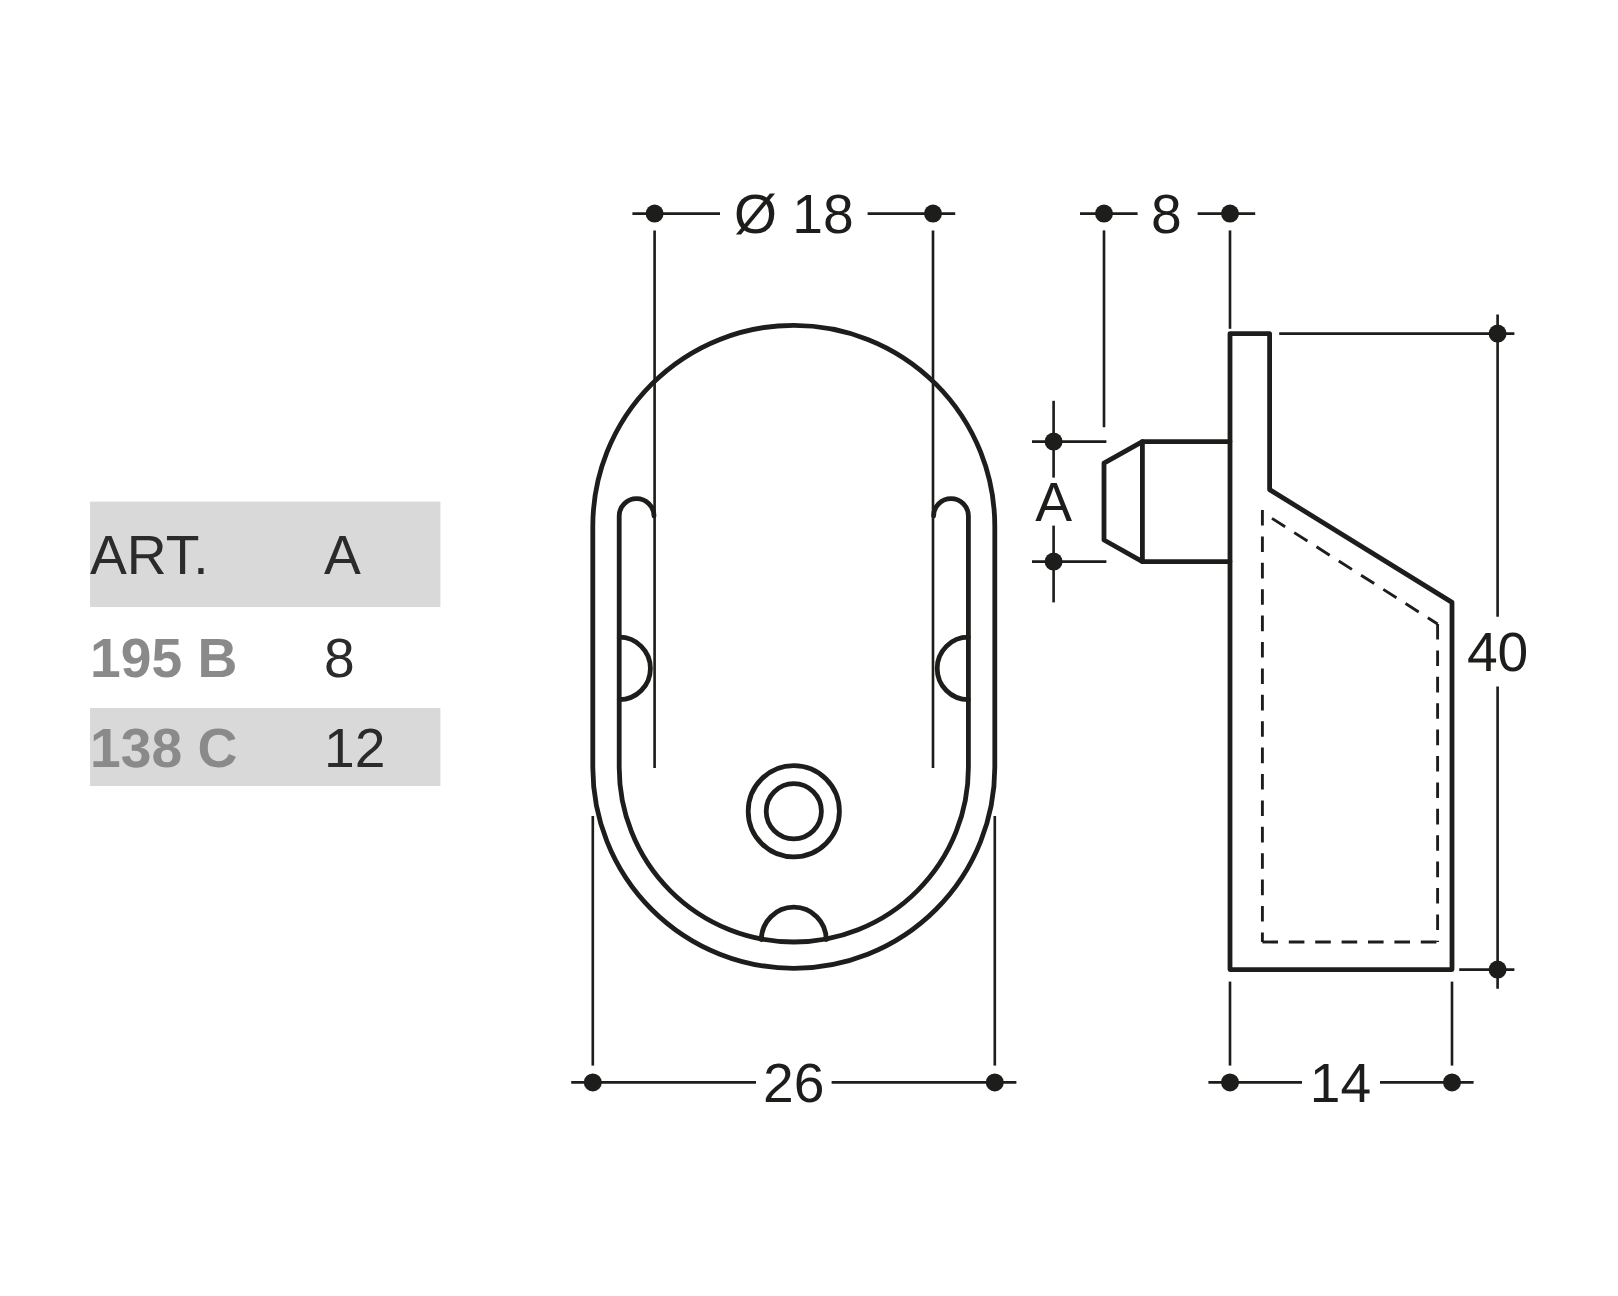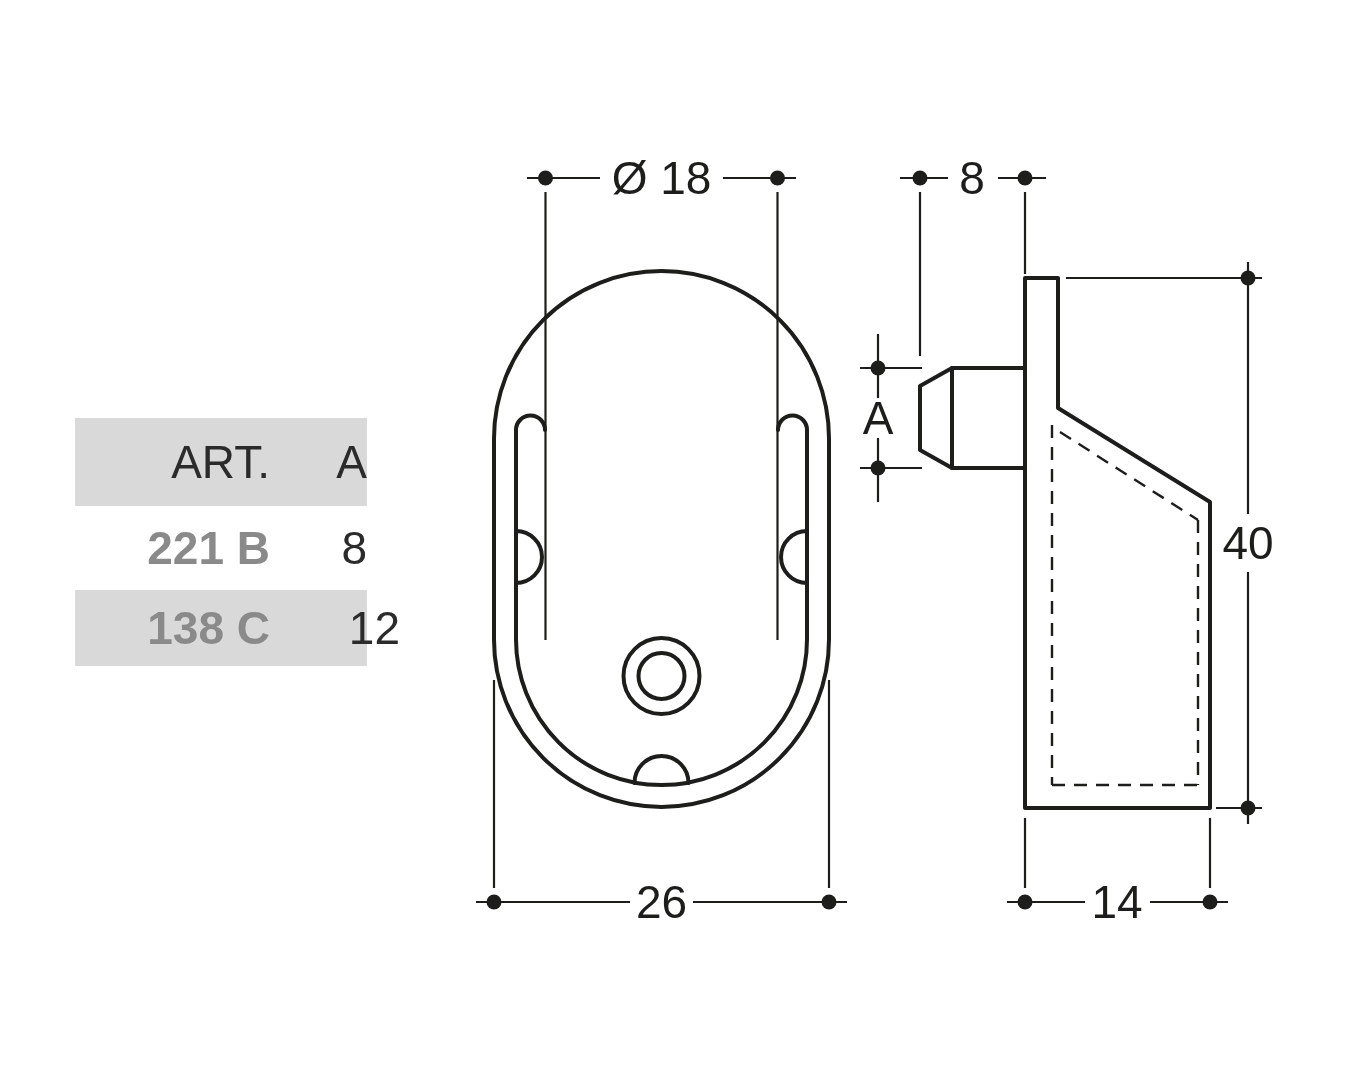--- a/index.html
+++ b/index.html
@@ -14,23 +14,23 @@
     position:absolute;left:75px;top:418px;width:292px;
   }
   .spec-row{
     display:grid;
     grid-template-columns:195px 97px;
     align-items:center;
   }
   .spec-row.band{background:#d9d9d9;}
   .spec-row.header{height:88px;}
   .spec-row.r1{height:84px;background:#ffffff;}
-  .spec-row.r2{height:76px;gap:33px;}
+  .spec-row.r2{height:65px;}
   .cell{
-    text-align:right;
+    text-align:left;
     font-size:46px;
     color:#2b2b2b;
     line-height:1;
   }
   .cell.art-code{
     font-weight:700;
     color:#8a8a8a;
   }
   svg{position:absolute;left:0;top:0;}
   svg text{
@@ -47,21 +47,21 @@
 <body>
 
 <div class="canvas">
 
   <div class="spec-table">
     <div class="spec-row header band">
       <div class="cell">ART.</div>
       <div class="cell">A</div>
     </div>
     <div class="spec-row r1">
-      <div class="cell art-code">221 B</div>
+      <div class="cell art-code">195 B</div>
       <div class="cell">8</div>
     </div>
     <div class="spec-row r2 band">
       <div class="cell art-code">138 C</div>
       <div class="cell">12</div>
     </div>
   </div>
 
   <svg width="1348" height="1080" viewBox="0 0 1348 1080">
 

